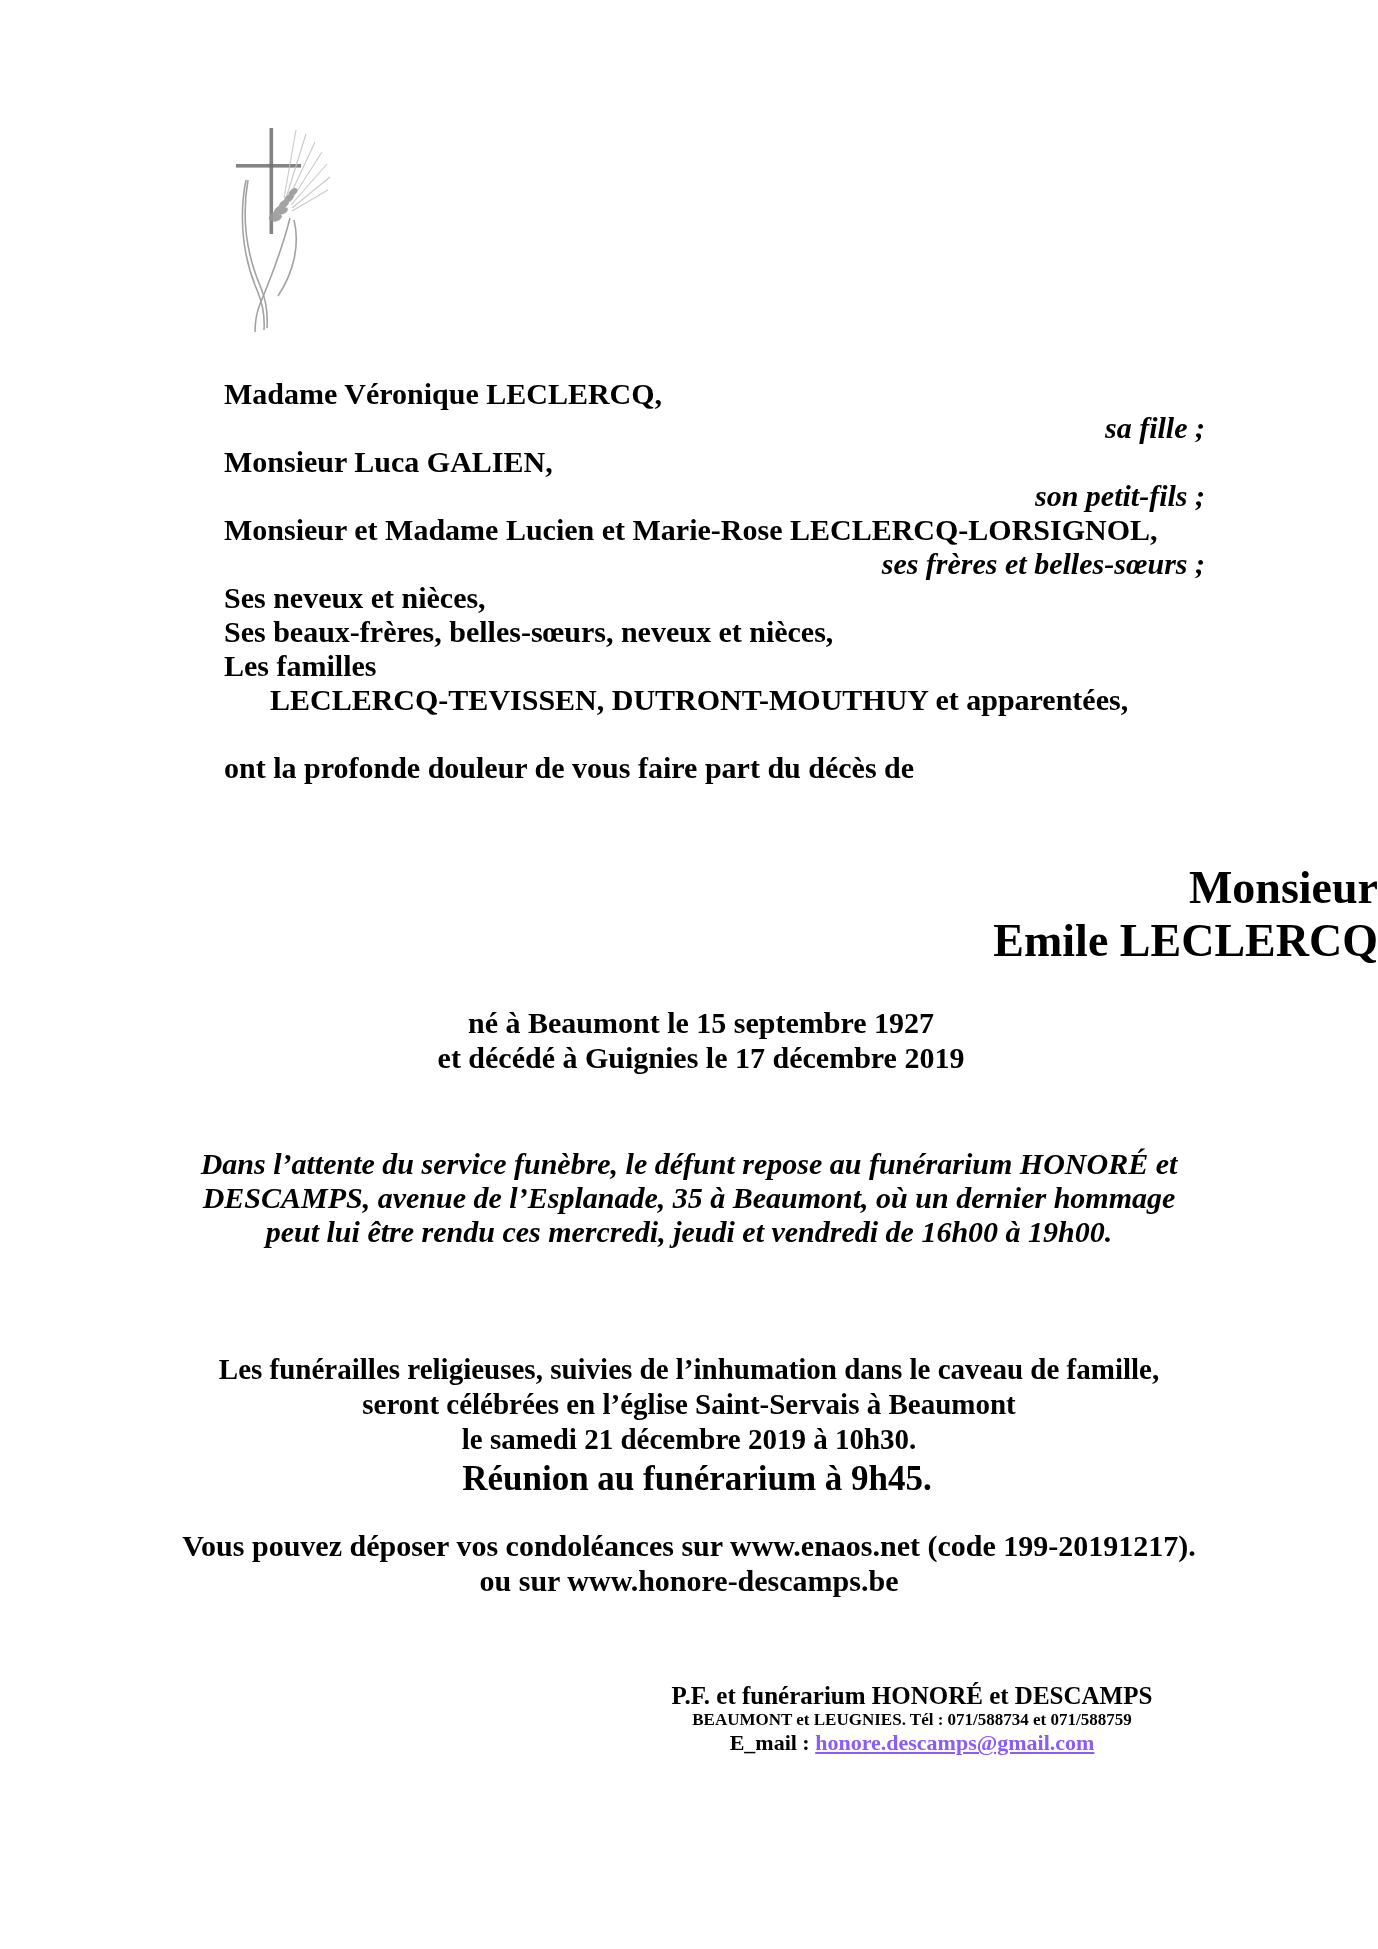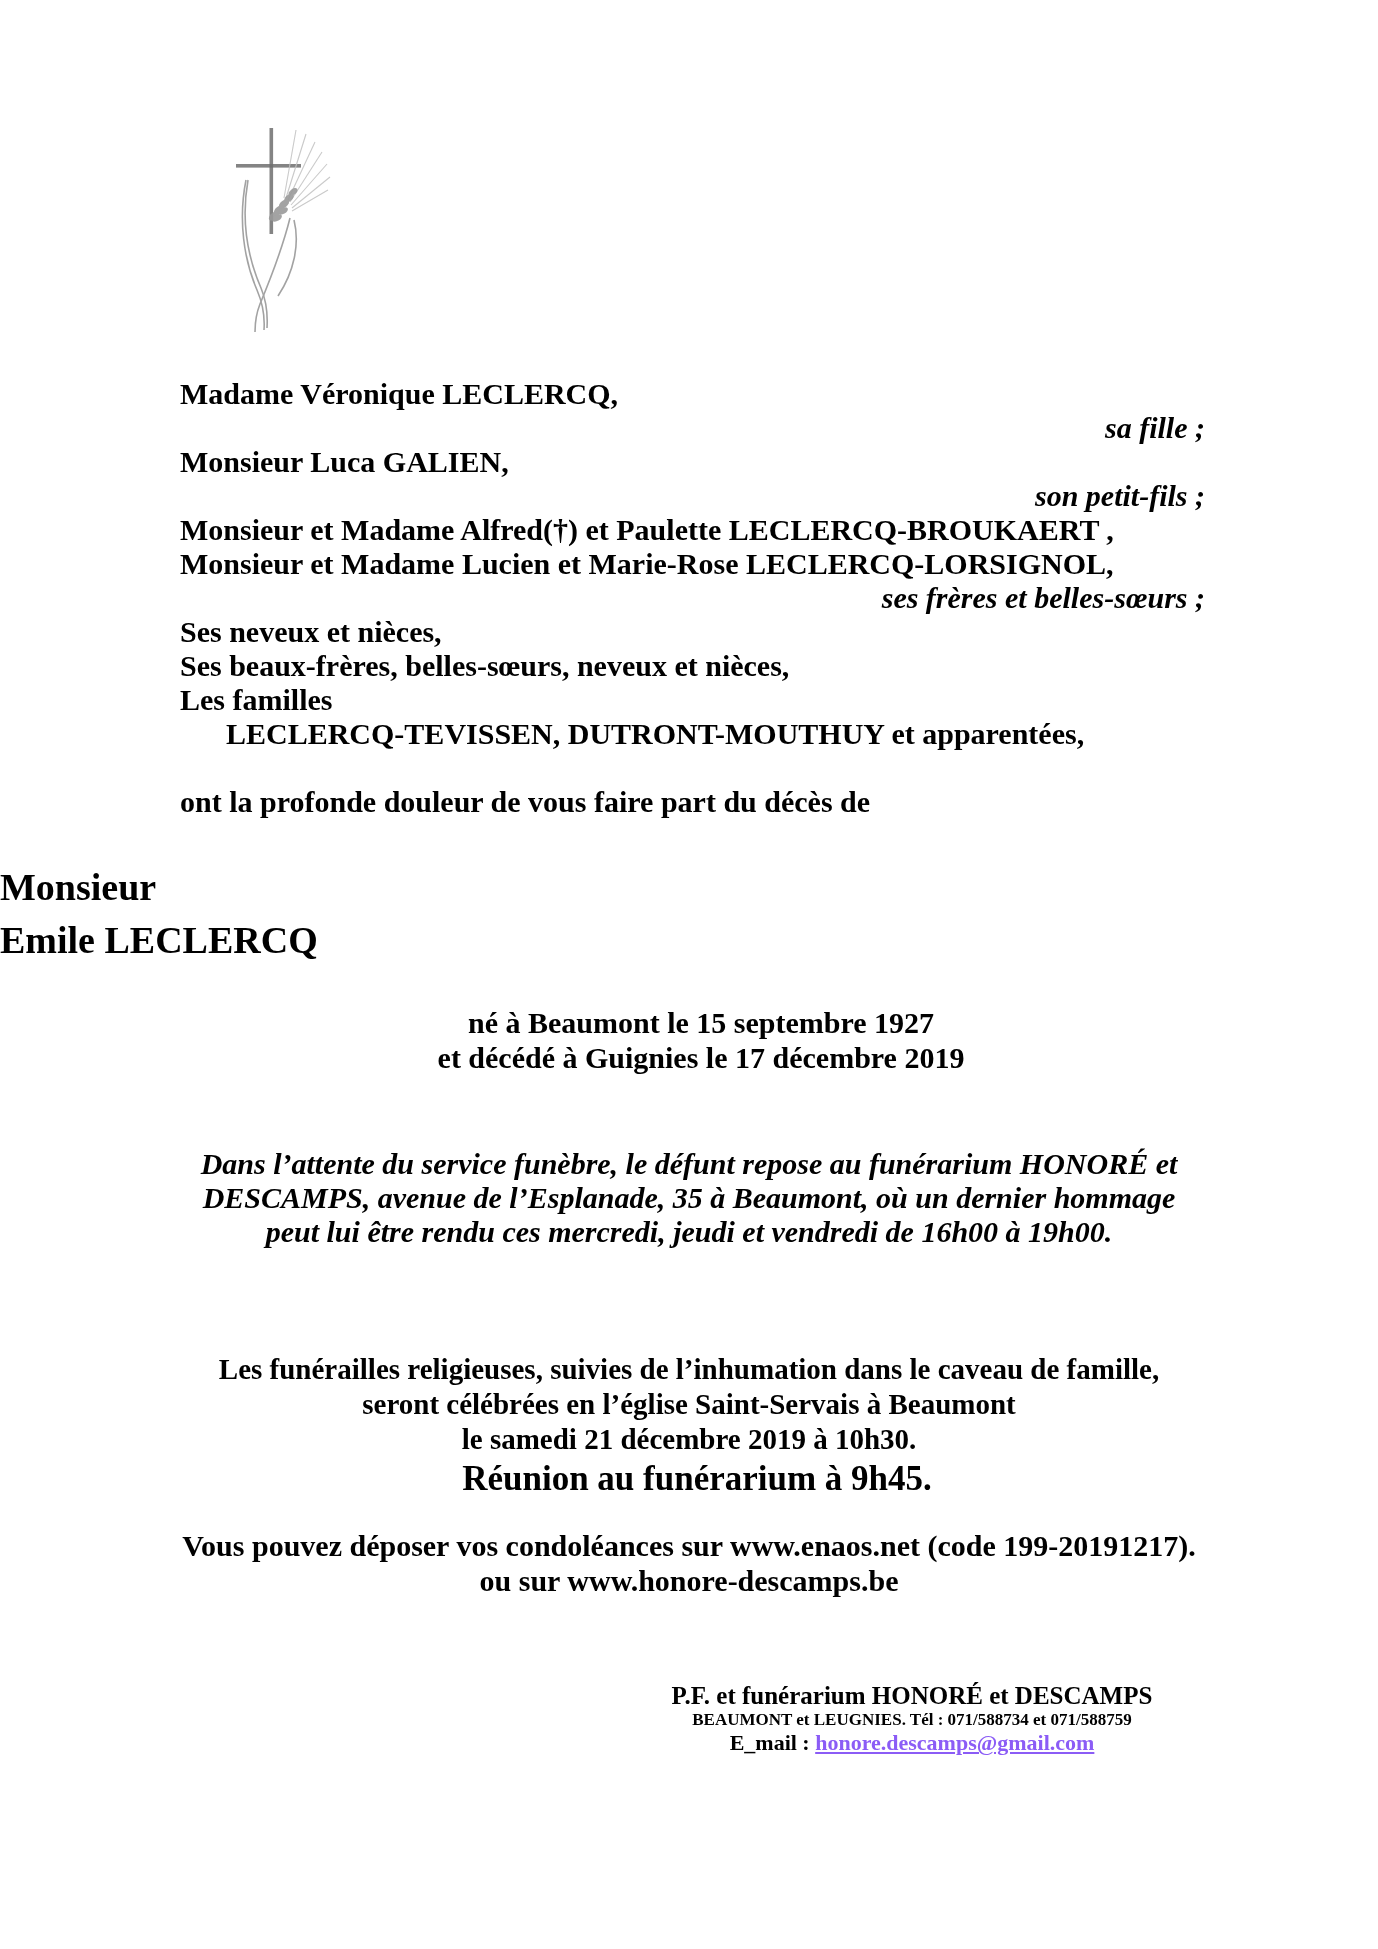--- a/index.html
+++ b/index.html
@@ -10,27 +10,27 @@
     color:#000;
     font-family:"Liberation Serif","DejaVu Serif",serif;
     font-weight:bold;
     overflow:hidden;
   }
   
   .logo { position:absolute; left:228px; top:122px; width:112px; height:212px; }
 
   
   .family-list { position:absolute; top:377px; left:180px; right:173px; font-size:30px; line-height:34px; }
-  .family-list .line { white-space:nowrap; }
+  .family-list .line { white-space:nowrap;margin-left:44px; }
   .family-list .line.right { text-align:right; font-style:italic; }
   .family-list .line.indent { padding-left:46px; }
   .family-list .line.blank { height:34px; }
 
   
-  .deceased { position:absolute; top:861px; left:0; width:100%; text-align:left; font-size:38px; line-height:53px; }
+  .deceased { position:absolute; top:861px; left:0; width:100%; text-align:right; font-size:46px; line-height:53px; }
   .deceased div { white-space:nowrap; }
 
   
   .dates { position:absolute; top:1005px; left:12px; width:100%; text-align:center; font-size:30px; line-height:35px; }
   .dates div { white-space:nowrap; }
 
   
   .repose { position:absolute; top:1147px; left:90px; right:90px; text-align:center; font-style:italic; font-size:30px; line-height:34px; }
   .repose div { white-space:nowrap; }
 
@@ -86,21 +86,20 @@
       <path d="M 62 96 C 54 128, 42 158, 32 182 C 28 192, 27 200, 27 210"></path>
       <path d="M 66 98 C 72 122, 66 150, 50 174"></path>
     </g>
   </svg>
 
   <div class="family-list">
     <div class="line">Madame Véronique LECLERCQ,</div>
     <div class="line right">sa fille ;</div>
     <div class="line">Monsieur Luca GALIEN,</div>
     <div class="line right">son petit-fils ;</div>
-    <div class="line">Monsieur et Madame Alfred(†) et Paulette LECLERCQ-BROUKAERT ,</div>
     <div class="line">Monsieur et Madame Lucien et Marie-Rose LECLERCQ-LORSIGNOL,</div>
     <div class="line right">ses frères et belles-sœurs ;</div>
     <div class="line">Ses neveux et nièces,</div>
     <div class="line">Ses beaux-frères, belles-sœurs, neveux et nièces,</div>
     <div class="line">Les familles</div>
     <div class="line indent">LECLERCQ-TEVISSEN, DUTRONT-MOUTHUY et apparentées,</div>
     <div class="line blank"></div>
     <div class="line">ont la profonde douleur de vous faire part du décès de</div>
   </div>
 

